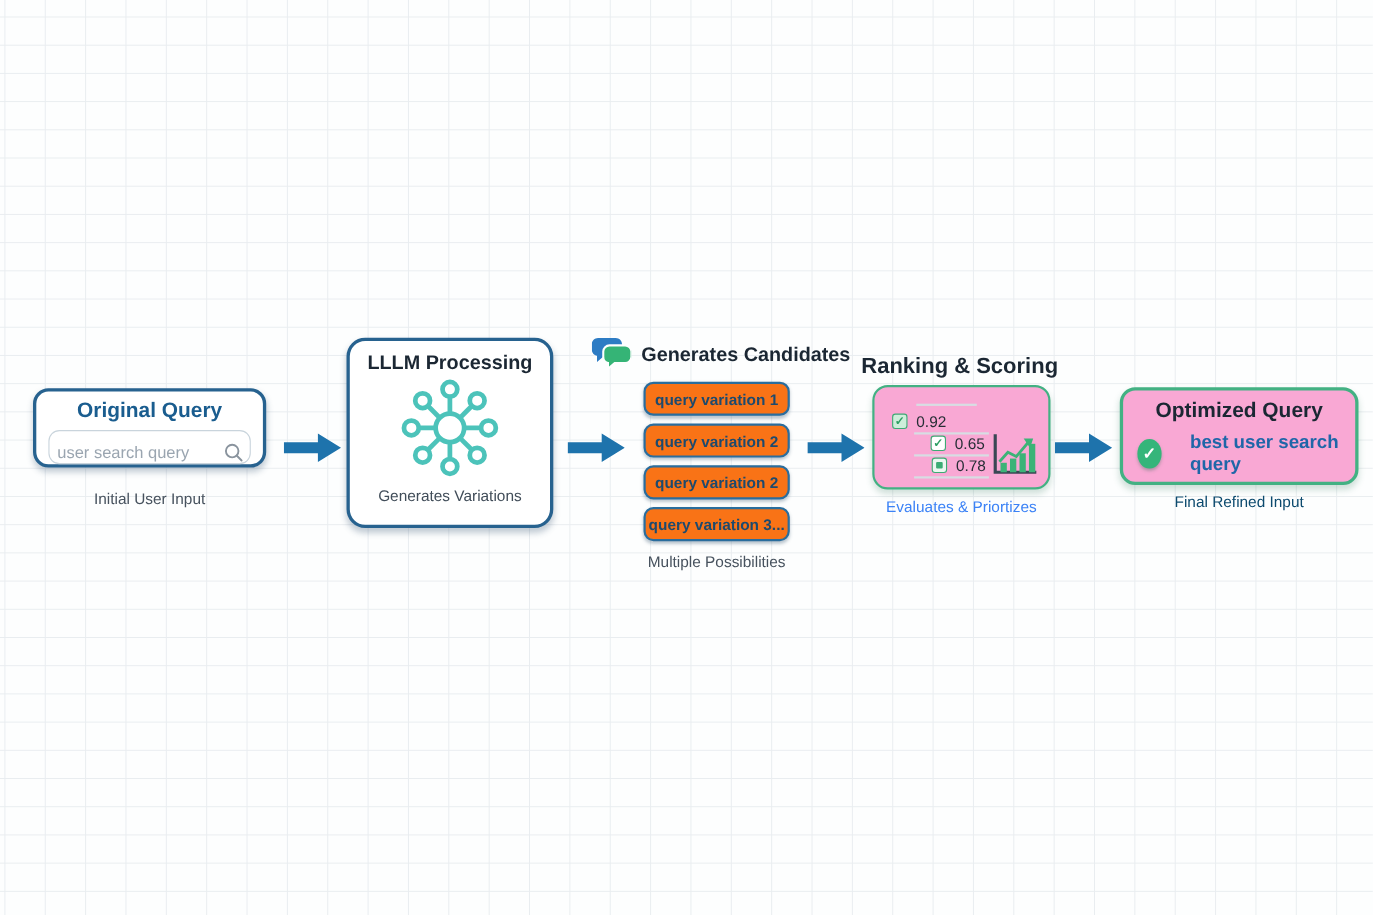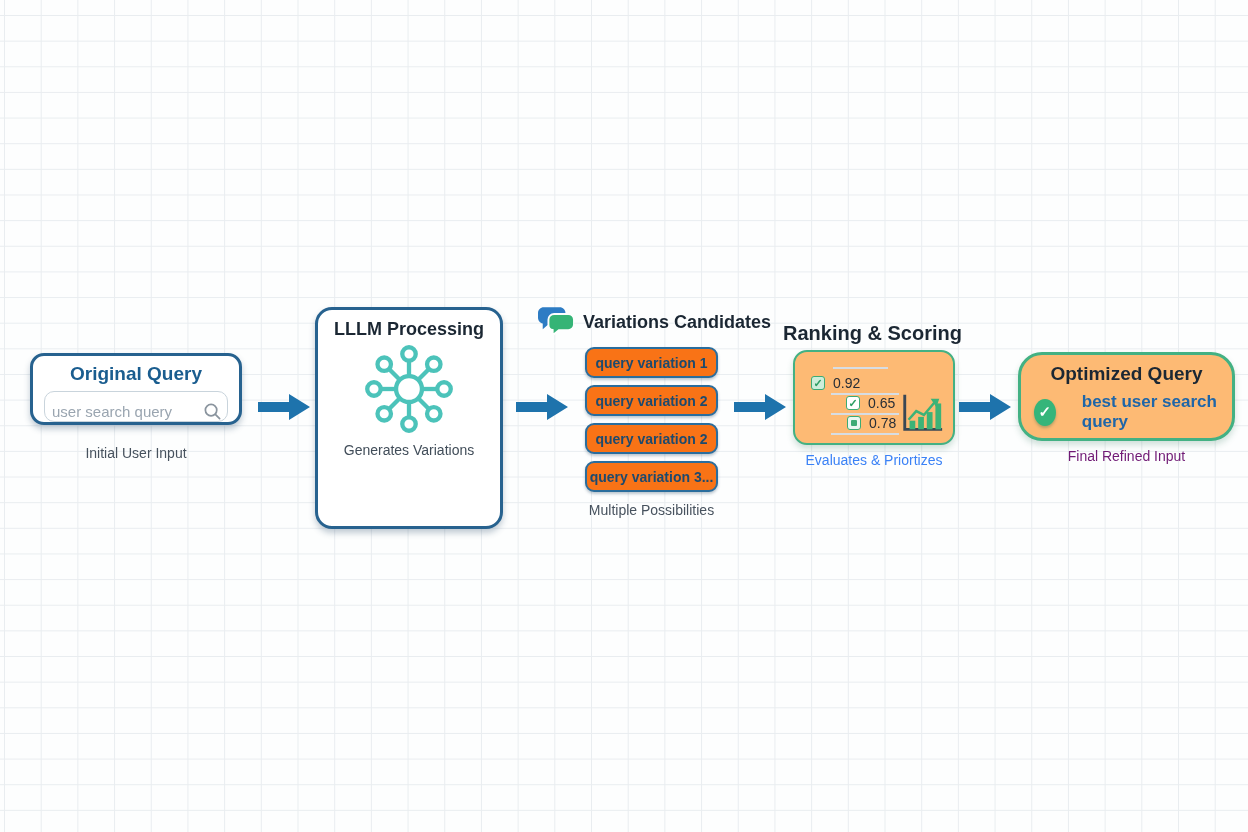--- a/index.html
+++ b/index.html
@@ -28,59 +28,59 @@
   }
   .search-field input{
     border:none;outline:none;flex:1;font-size:15px;color:#3c4752;background:transparent;
     font-family:"Liberation Sans", sans-serif;min-width:0;
   }
   .search-field input::placeholder{color:#9aa5b0;}
   .caption{position:absolute;text-align:center;font-size:14px;color:#47525e;}
   
   .arrow{position:absolute;width:52px;height:28px;}
   
-  .stage2{left:315px;top:307px;width:188px;height:222px;border-radius:17px;
+  .stage2{left:315px;top:307px;width:188px;height:173px;border-radius:17px;
     display:flex;flex-direction:column;align-items:center;text-align:right;}
   .stage2-title{margin-top:9px;font-size:18px;font-weight:bold;color:#1b2733;}
   .net-icon{width:96px;height:96px;margin:1px 0 0 0;}
   .stage2-sub{font-size:17px;font-weight:bold;color:#2b6cb0;margin-top:2px;}
   .stage2-desc{font-size:14px;color:#414d59;margin-top:5px;}
   
   .exp-header{left:538px;top:306px;display:flex;align-items:center;gap:9px;}
   .exp-title{font-size:18px;font-weight:bold;color:#1b2733;}
   .chips{left:585px;top:347px;width:133px;}
   .chip{
     height:31px;margin-bottom:7px;box-sizing:border-box;
     background:#f97316;border:2.5px solid #2a6d9d;border-radius:9px;
     display:flex;align-items:center;justify-content:center;
     font-size:14px;font-weight:bold;color:#1d4a6e;
     box-shadow:0 2px 3px rgba(35,70,100,.3);
   }
   
   .rank-title{left:783px;top:322px;width:182px;text-align:left;
     font-size:20px;font-weight:bold;color:#1b2733;}
   .box-green{
-    background:#fdba74;border:2.5px solid #43b183;border-radius:14px;
+    background:#f9a8d4;border:2.5px solid #43b183;border-radius:14px;
     box-shadow:0 4px 6px rgba(50,120,90,.22);box-sizing:border-box;
   }
   .stage4{left:793px;top:350px;width:162px;height:95px;}
   .rk-line{position:absolute;height:1.5px;background:#d7dde3;}
   .score-row{position:absolute;left:16px;height:20px;display:flex;align-items:center;gap:8px;}
   .cb{width:14px;height:14px;border:1.5px solid #3cab74;border-radius:3px;box-sizing:border-box;
       display:flex;align-items:center;justify-content:center;font-size:11px;line-height:1;}
   .cb-filled{background:#cdeeda;color:#2e9e63;}
   .cb-filled::after{content:"\2713";font-weight:bold;}
   .cb-check{background:#fff;color:#2e9e63;}
   .cb-check::after{content:"\2713";font-weight:bold;}
   .cb-square{background:#eaf7f0;}
   .cb-square::after{content:"";width:6px;height:6px;background:#3cab74;border-radius:1px;}
   .score-val{font-size:14px;color:#272e36;}
   .chart-icon{position:absolute;left:104px;top:40px;width:46px;height:44px;}
   
-  .stage5{left:1018px;top:352px;width:217px;height:89px;border-radius:24px;border-width:3px;
+  .stage5{left:1018px;top:352px;width:217px;height:89px;border-radius:14px;border-width:3px;
     display:flex;flex-direction:column;align-items:center;}
   .stage5-title{margin-top:8px;font-size:19px;font-weight:bold;color:#1b2733;}
   .result-row{display:flex;align-items:center;gap:26px;margin-top:7px;align-self:flex-start;margin-left:13px;}
   .check-circle{
     width:27px;height:27px;border-radius:50%;background:#35b57a;
     display:flex;align-items:center;justify-content:center;
     color:#fff;font-size:15px;font-weight:bold;box-shadow:0 2px 3px rgba(40,110,80,.35);
   }
   .check-circle::after{content:"\2713";}
   .result-text{font-size:17px;font-weight:bold;color:#1f66a8;}
@@ -150,21 +150,21 @@
 
   <svg class="arrow" style="left:516px;top:393px;" viewBox="0 0 52 28">
     <path d="M0 9 H31 V1 L52 14 L31 27 V19 H0 Z" fill="#1e73ac"></path>
   </svg>
 
   <div class="abs exp-header">
     <svg width="36" height="33" viewBox="0 0 38 34">
       <path d="M6 1 h17 c3.3 0 6 2.7 6 6 v5 c0 3.3 -2.7 6 -6 6 h-11 l-7 6 v-6 c-2.8 -0.3 -5 -2.9 -5 -6 V7 c0 -3.3 2.7 -6 6 -6 z" fill="#2d7cc4"></path>
       <path transform="translate(11,8)" d="M6 0 h15 c3.3 0 6 2.7 6 6 v5 c0 3.3 -2.7 6 -6 6 h-10 l-6.5 5.5 v-5.6 C2 16.6 0 14 0 11 V6 c0 -3.3 2.7 -6 6 -6 z" fill="#35b476" stroke="#fdfefe" stroke-width="2"></path>
     </svg>
-    <div class="exp-title">Variations Candidates</div>
+    <div class="exp-title">Generates Candidates</div>
   </div>
   <div class="abs chips">
     <div class="chip">query variation 1</div>
     <div class="chip">query variation 2</div>
     <div class="chip">query variation 2</div>
     <div class="chip">query variation 3...</div>
   </div>
   <div class="caption" style="left:575px;top:502px;width:153px;">Multiple Possibilities</div>
 
   <svg class="arrow" style="left:734px;top:393px;" viewBox="0 0 52 28">
@@ -205,15 +205,15 @@
     <path d="M0 9 H31 V1 L52 14 L31 27 V19 H0 Z" fill="#1e73ac"></path>
   </svg>
 
   <div class="abs box-green stage5">
     <div class="stage5-title">Optimized Query</div>
     <div class="result-row">
       <span class="check-circle"></span>
       <span class="result-text">best user search query</span>
     </div>
   </div>
-  <div class="caption" style="left:1018px;top:448px;width:217px;color:#701a75;">Final Refined Input</div>
+  <div class="caption" style="left:1018px;top:448px;width:217px;color:#0c4a6e;">Final Refined Input</div>
 
 </div>
 
 </body></html>

